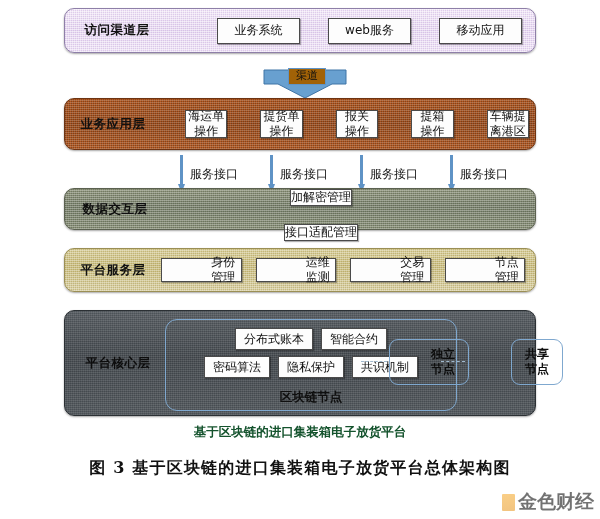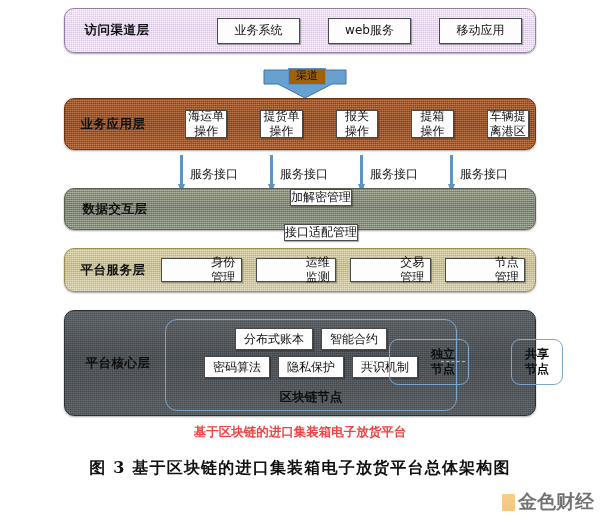--- a/index.html
+++ b/index.html
@@ -262,21 +262,21 @@
   #dash-b { left: 376px; width: 24px; }
 
   
   #platform-caption {
     position: absolute;
     left: 0; top: 424px;
     width: 600px;
     text-align: center;
     font-size: 12.5px;
     font-weight: bold;
-    color: #ef4444;
+    color: #14532d;
   }
   #figure-caption {
     position: absolute;
     left: 0; top: 458px;
     width: 600px;
     text-align: center;
     font-family: "DejaVu Serif", "Liberation Serif", serif;
     font-size: 16px;
     font-weight: bold;
     letter-spacing: 1.2px;

